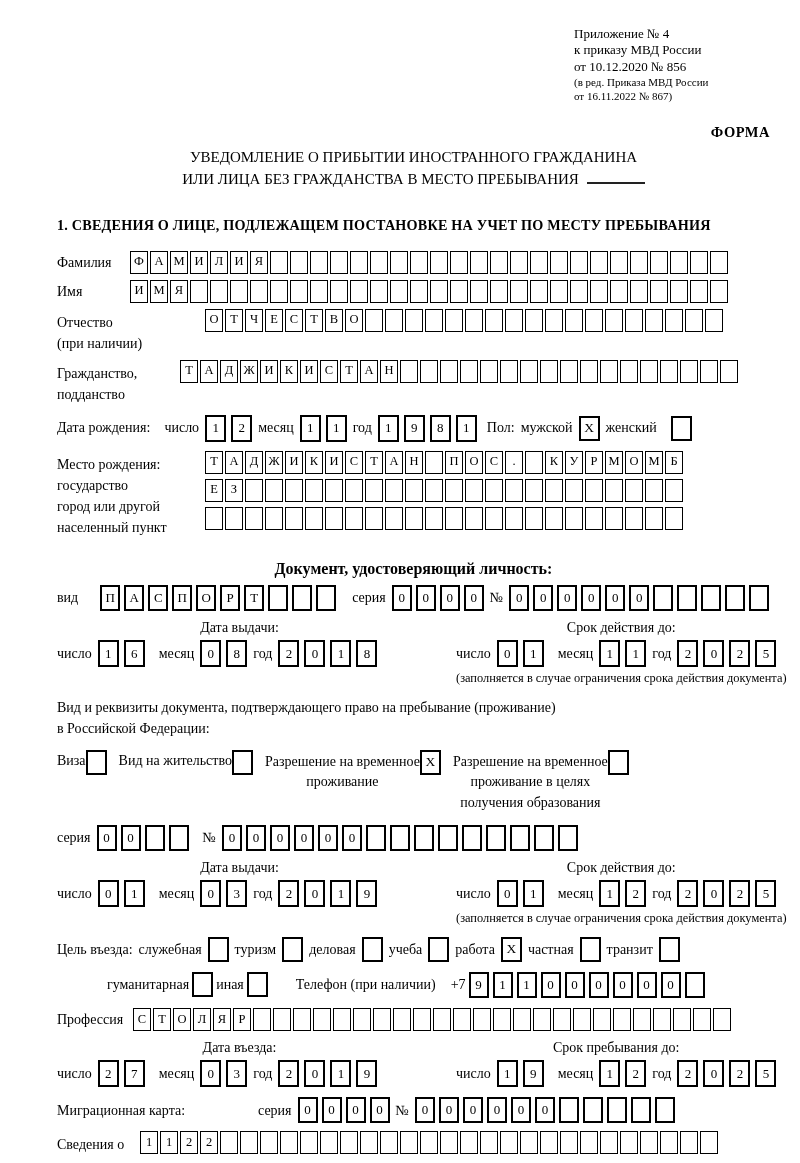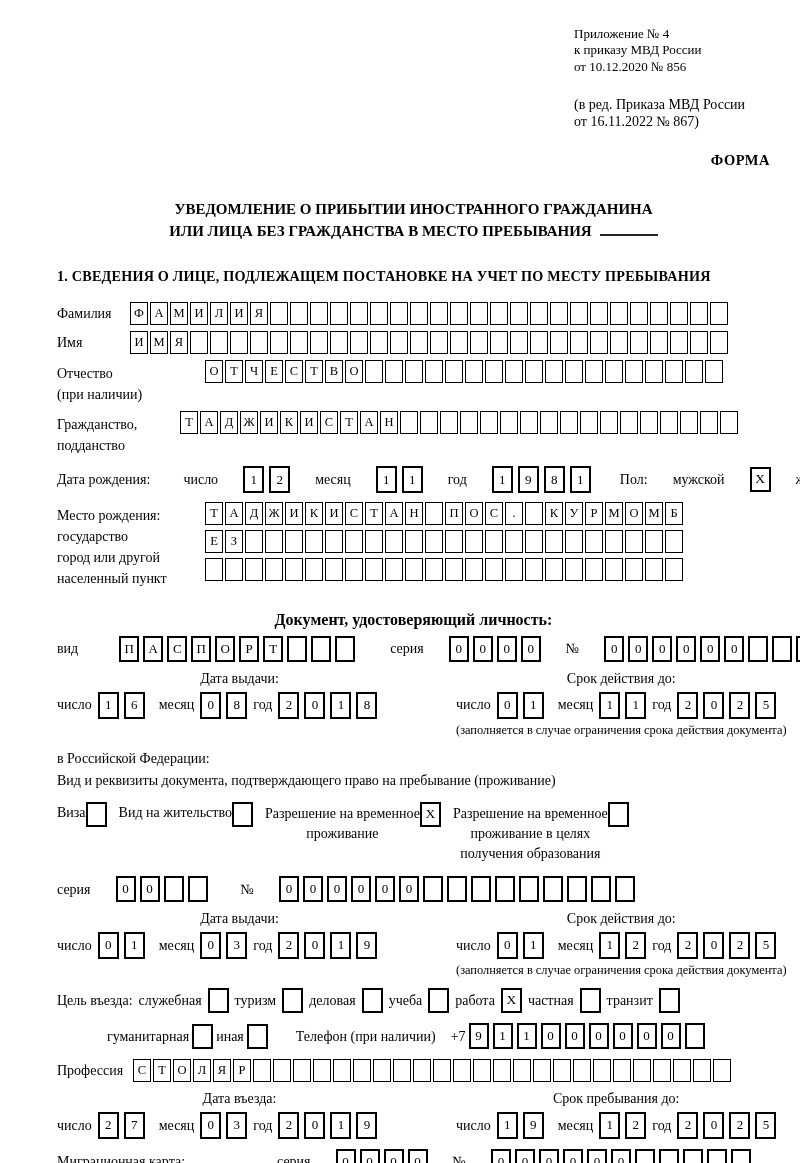--- a/index.html
+++ b/index.html
@@ -2,39 +2,39 @@
 <html><head>
 <meta charset="utf-8">
 <style>
   html,body{margin:0;padding:0;background:#fff;}
   .page{
     width:800px;height:1163px;box-sizing:border-box;overflow:hidden;
     padding:26px 30px 10px 57px;background:#fff;color:#000;
     font-family:"Liberation Serif","DejaVu Serif",serif;font-size:14px;line-height:1.25;
   }
   .annex{width:196px;margin-left:auto;font-size:13px;}
-  .annex .note{margin-top:21px;font-size:14px;}
+  .annex .note{margin-top:1px;font-size:11px;}
   .form-label{ text-align:right;font-weight:bold;margin-top:20px;font-size:14.5px;letter-spacing:.5px;}
-  .title{margin-top:30px;text-align:center;font-weight:bold;font-size:15px;line-height:1.45;}
+  .title{margin-top:6px;text-align:center;font-weight:normal;font-size:15px;line-height:1.45;}
   .blank-line{display:inline-block;width:58px;border-bottom:2px solid #222;margin-left:8px;vertical-align:baseline;}
   .sec-title{margin-top:26px;font-weight:bold;font-size:14.2px;letter-spacing:.2px;white-space:nowrap;}
   .frow{display:flex;align-items:flex-start;margin-top:6px;}
   .flabel{flex-shrink:0;padding-top:3px;}
   .w73{width:73px;} .w123{width:123px;} .w148{width:148px;font-family:Liberation Serif, serif;} .w76{width:76px;} .w83{width:83px;font-size:14px;} .w165{width:165px;}
   .lblline{line-height:1.5;}
   .cells{display:flex;gap:2px;}
   .cells .cell{width:16px;height:21px;border:1.6px solid #000;box-sizing:content-box;
     display:inline-flex;align-items:center;justify-content:center;font-size:12.5px;flex-shrink:0;}
   .bcells{display:flex;gap:4px;}
   .bcells .cell{width:16px;height:22px;border:2px solid #000;display:inline-flex;align-items:center;justify-content:center;font-size:13px;flex-shrink:0;}
   .dcells{display:inline-flex;gap:5px;}
   .dcells .cell{width:17px;height:23px;border:2px solid #000;display:inline-flex;align-items:center;justify-content:center;font-size:13px;flex-shrink:0;}
   .cb{width:17px;height:21px;border:2px solid #000;display:inline-flex;align-items:center;justify-content:center;
       font-size:13.5px;flex-shrink:0;}
-  .inline-row{display:flex;align-items:center;gap:25px;margin-top:10px;flex-wrap:nowrap;}
+  .inline-row{display:flex;align-items:center;gap:6px;margin-top:10px;flex-wrap:nowrap;}
   .inline-row .lbl{white-space:nowrap;}
   .stack{display:flex;flex-direction:column;gap:5px;}
   .doc-heading{text-align:center;font-weight:bold;margin-top:21px;font-size:16px;}
   .dates-row{display:flex;margin-top:8px;}
   .dcol-l{width:365px;flex-shrink:0;}
   .dcol-r{flex:1;padding-left:34px;}
   .dheading{text-align:center;margin-bottom:4px;}
   .dline{display:flex;align-items:center;gap:6px;white-space:nowrap;}
   .dnote{font-size:12.4px;margin-top:4px;text-align:center;white-space:nowrap;}
   .intro{margin-top:10px;line-height:1.55;}
@@ -410,22 +410,22 @@
             <span class="cell">0</span>
             <span class="cell">2</span>
             <span class="cell">5</span>
           </span>
       </div>
       <div class="dnote">(заполняется в случае ограничения срока действия документа)</div>
     </div>
   </div>
 
   <div class="intro">
+    <div>Вид и реквизиты документа, подтверждающего право на пребывание (проживание)</div>
     <div>в Российской Федерации:</div>
-    <div>Вид и реквизиты документа, подтверждающего право на пребывание (проживание)</div>
   </div>
 
   <div class="options-row">
     <span class="opt-label">Виза</span>
     <span class="cb" style="margin-top:2px"></span>
     <span class="opt-label gap12">Вид на жительство</span>
     <span class="cb" style="margin-top:2px"></span>
     <div class="opt-multi gap12">
       <div>Разрешение на временное</div>
       <div>проживание</div>

